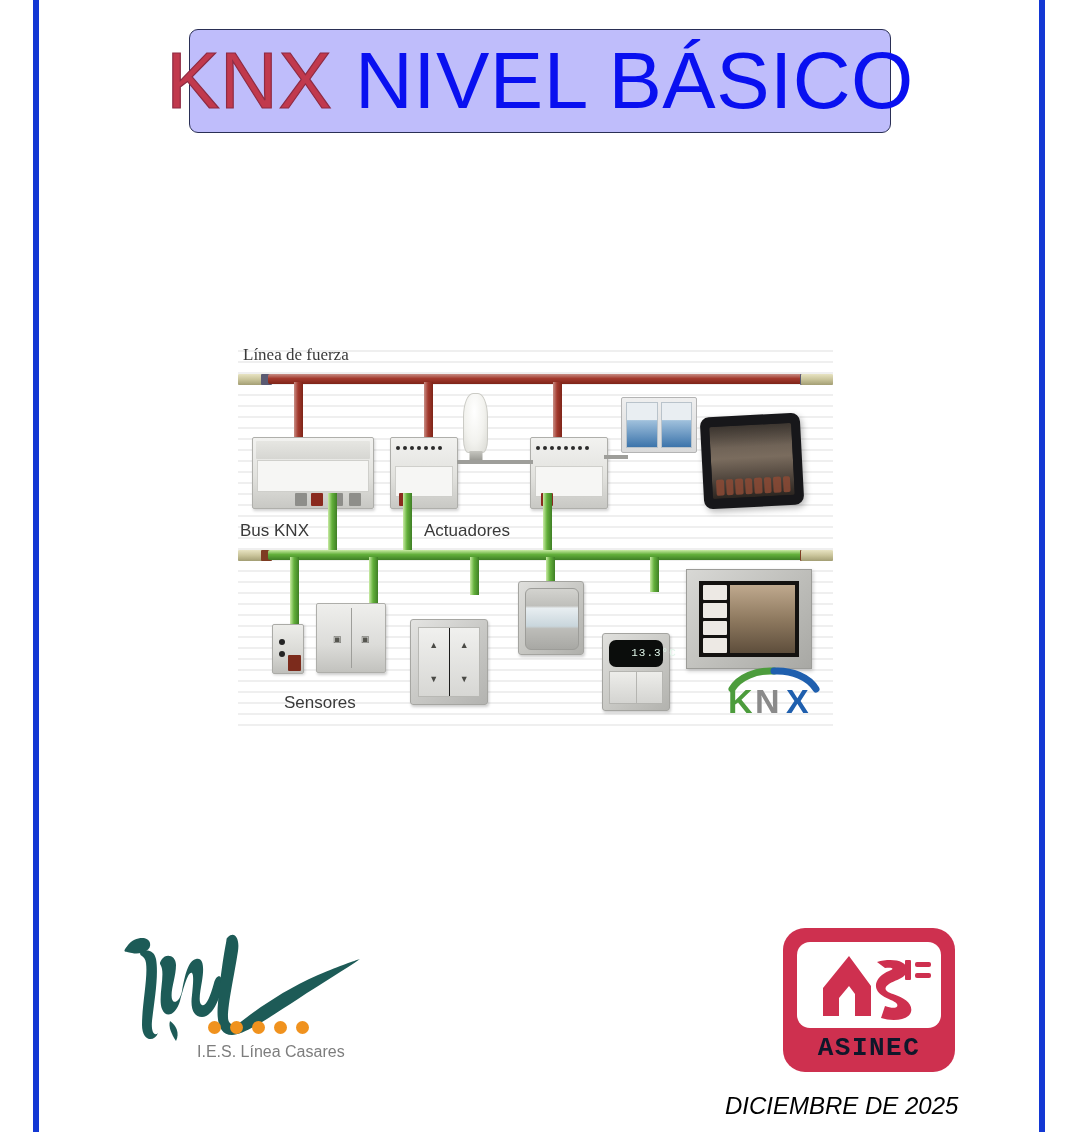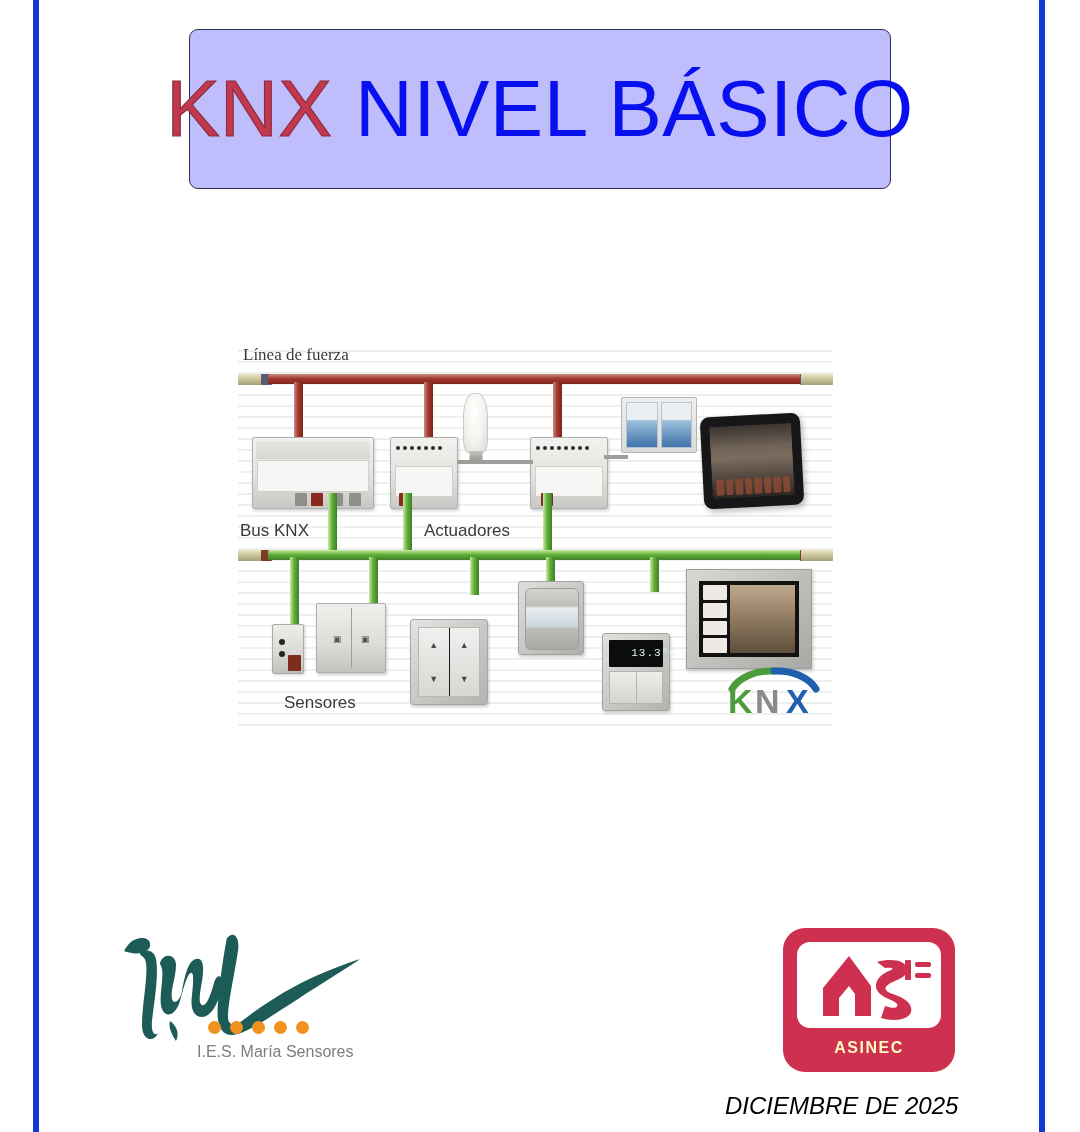--- a/index.html
+++ b/index.html
@@ -25,21 +25,21 @@
   }
   .page-rule.left  { left: 33px; }
   .page-rule.right { left: 1039px; }
 
   
   .title-box {
     position: absolute;
     left: 189px;
     top: 29px;
     width: 702px;
-    height: 160px;
+    height: 104px;
     background: #BFBDFB;
     border: 1.6px solid #2A2F55;
     border-radius: 9px;
     box-sizing: border-box;
     display: flex;
     align-items: center;
     justify-content: center;
   }
   .title-text {
     font-family: "Liberation Sans", sans-serif;
@@ -281,21 +281,21 @@
     background: linear-gradient(135deg,#E0E0DD 0%,#C8C8C4 55%,#B2B2AE 100%);
     border: 1px solid #A4A4A0;
     border-radius: 3px;
     box-shadow: 1px 2px 3px rgba(0,0,0,.2);
     box-sizing: border-box; padding: 6px;
     display: flex; flex-direction: column; gap: 4px;
   }
   .thermo-lcd {
     height: 42%;
     background: #0B0D0C;
-    border-radius: 1px;
+    border-radius: 7px;
     display: flex; align-items: center; justify-content: center;
     color: #DFF5E8;
     font-family: "Liberation Mono", monospace;
     font-size: 11px;
     letter-spacing: 1px;
     padding-left: 36px;
   }
   .thermo-btns {
     flex: 1;
     background: linear-gradient(to bottom,#EDEDEA,#D4D4D1);
@@ -406,24 +406,24 @@
     width: 100%;
     height: 86px;
     background: #FFFFFF;
     border-radius: 13px;
     position: relative;
     overflow: hidden;
   }
   .asinec-plate svg { display: block; }
   .asinec-word {
     text-align: center;
-    color: #fef9c3;
-    font-family: Liberation Sans, sans-serif;
+    color: #0f172a;
+    font-family: Liberation Mono, monospace;
     font-weight: bold;
-    font-size: 16px;
+    font-size: 26px;
     letter-spacing: 1.5px;
     line-height: 40px;
   }
 
   
   .doc-date {
     position: absolute;
     left: 725px;
     top: 1092px;
     font-family: "Liberation Sans", sans-serif;
@@ -623,21 +623,21 @@
       <path d="M60 96 C66 100, 70 108, 66 116 C62 110, 58 102, 60 96 Z"></path>
     </g>
   </svg>
   <div class="ies-dots">
     <i></i>
     <i></i>
     <i></i>
     <i></i>
     <i></i>
   </div>
-  <div class="ies-name">I.E.S. María Sensores</div>
+  <div class="ies-name">I.E.S. Línea Casares</div>
 </div>
 
 <div class="asinec-logo">
   <div class="asinec-plate">
     <svg width="144" height="86" viewBox="0 0 144 86" aria-hidden="true">
       <g fill="#CE304F">
         <path d="M26 74 L26 46 L52 14 L74 44 L74 74 L58 74 L58 52 L52 44 L42 56 L42 74 Z"></path>
         <path d="M80 20 C94 16, 110 18, 110 28 C110 36, 98 38, 92 42
                  C86 46, 88 50, 96 52 C108 56, 116 62, 114 70
                  C112 78, 96 80, 84 76 L88 64 C96 67, 102 66, 100 62

